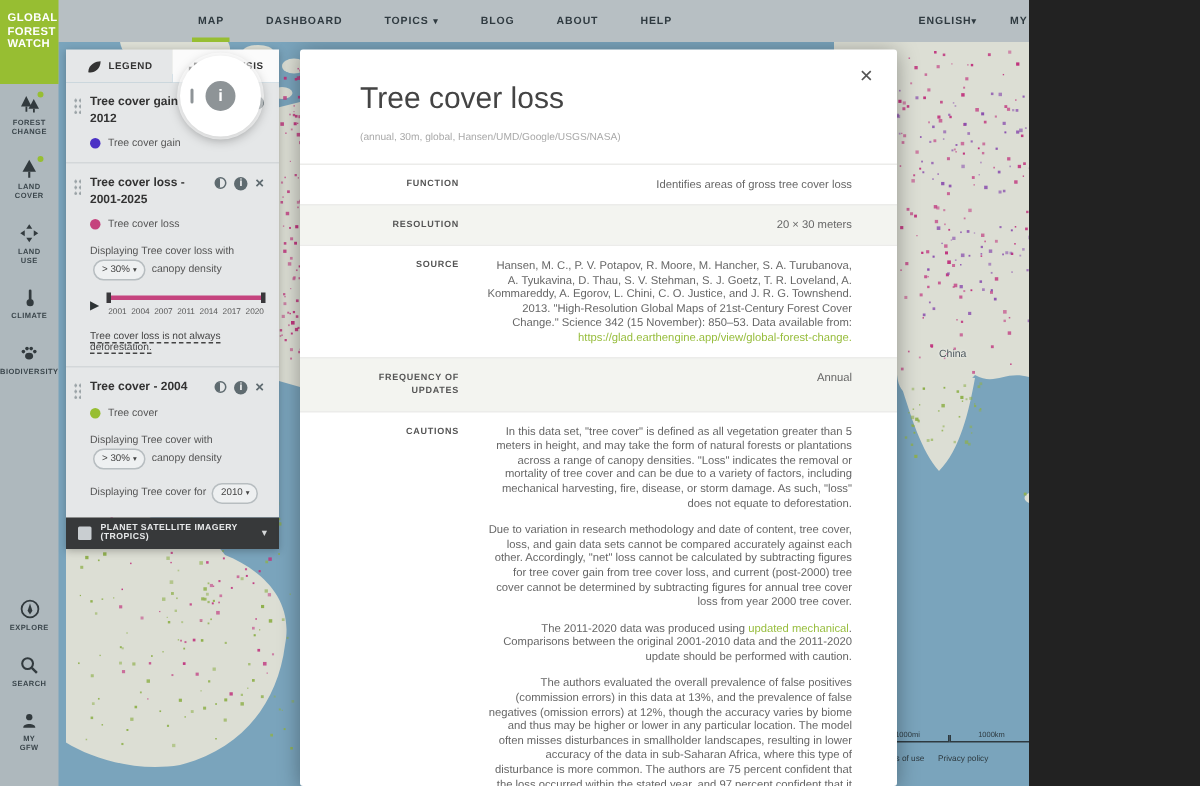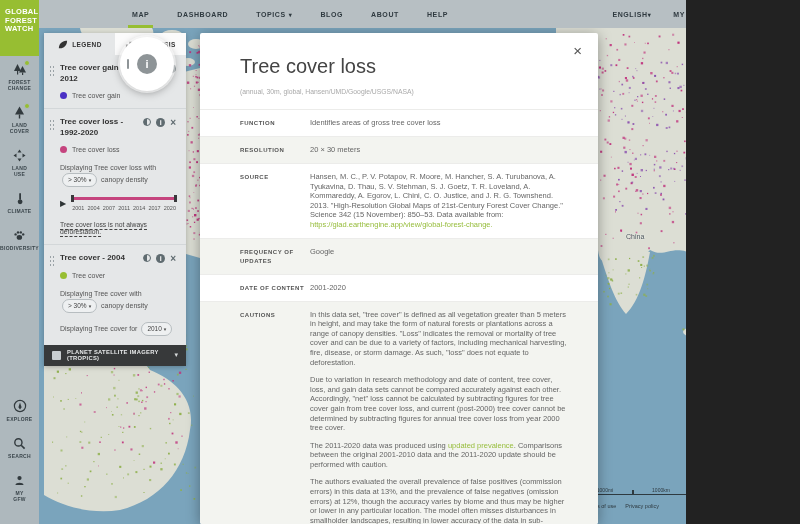--- a/index.html
+++ b/index.html
@@ -80,22 +80,22 @@
   #spotlight .partial-bar{position:absolute;left:7px;top:22px;width:2px;height:10px;background:#8e9497;border-radius:1px;}
   #spot-info{width:20px;height:20px;border-radius:50%;background:#8e9497;color:#fff;font-size:11px;
              line-height:20px;text-align:center;font-weight:bold;cursor:pointer;}
 
   
   #modal{position:absolute;left:200px;top:33px;width:398px;height:491px;background:#fff;z-index:30;
          box-shadow:0 2px 14px rgba(0,0,0,.35);border-radius:2px;overflow:hidden;}
   #modal-close{position:absolute;right:16px;top:10px;font-size:15px;color:#555;cursor:pointer;line-height:15px;}
   #modal-title{font-size:20px;color:#444;font-weight:400;margin:22px 30px 0 40px;}
   #modal-subtitle{font-size:6.8px;color:#a9a9a9;margin:10px 30px 14px 40px;}
-  .meta-row{display:grid;grid-template-columns:66px 1fr;column-gap:4px;
-            padding:8px 30px 8px 40px;border-top:1px solid #ececea;}
+  .meta-row{display:grid;grid-template-columns:66px 1fr;column-gap:18px;
+            padding:8px 30px 8px 40px;border-top:1px solid #ececea;text-align:right;}
   .meta-row:nth-child(even){background:#f3f4f0;}
   .meta-label{font-size:6px;font-weight:bold;letter-spacing:.5px;color:#555;line-height:9px;padding-top:1px;}
   .meta-value{font-size:7.5px;color:#666;line-height:9.6px;}
   .meta-value p{margin:0 0 8px 0;}
   .meta-value p:last-child{margin-bottom:0;}
   a.glink{color:#97bd3d;text-decoration:none;cursor:pointer;}
 
   
   #scalebars{position:absolute;left:577px;top:487px;z-index:10;display:flex;}
   .scale{width:56px;text-align:center;font-size:5px;color:#2e3a40;border-bottom:1px solid #2e3a40;
@@ -1224,21 +1224,21 @@
             </div>
           </div>
           <div class="legend-key">
             <span class="key-dot" style="background: rgb(75, 49, 197);"></span>
             <span class="key-label">Tree cover gain</span>
           </div>
         </div>
         <div class="layer">
           <span class="drag"></span>
           <div class="layer-head">
-            <div class="layer-title">Tree cover loss - 1992-2020</div>
+            <div class="layer-title">Tree cover loss - 2001-2025</div>
             <div class="layer-tools">
               <span class="tool i-opacity"></span>
               <span class="tool i-info">i</span>
               <span class="tool i-close">×</span>
             </div>
           </div>
           <div class="legend-key">
             <span class="key-dot" style="background: rgb(197, 68, 126);"></span>
             <span class="key-label">Tree cover loss</span>
           </div>
@@ -1309,35 +1309,29 @@
         </div>
         <div class="meta-row">
           <div class="meta-label">SOURCE</div>
           <div class="meta-value">
             <p>Hansen, M. C., P. V. Potapov, R. Moore, M. Hancher, S. A. Turubanova, A. Tyukavina, D. Thau, S. V. Stehman, S. J. Goetz, T. R. Loveland, A. Kommareddy, A. Egorov, L. Chini, C. O. Justice, and J. R. G. Townshend. 2013. "High-Resolution Global Maps of 21st-Century Forest Cover Change." Science 342 (15 November): 850–53. Data available from: <a class="glink">https://glad.earthengine.app/view/global-forest-change.</a></p>
           </div>
         </div>
         <div class="meta-row">
           <div class="meta-label">FREQUENCY OF UPDATES</div>
           <div class="meta-value">
-            <p>Google</p>
-          </div>
-        </div>
-        <div class="meta-row">
-          <div class="meta-label">DATE OF CONTENT</div>
-          <div class="meta-value">
-            <p>2001-2020</p>
+            <p>Annual</p>
           </div>
         </div>
         <div class="meta-row">
           <div class="meta-label">CAUTIONS</div>
           <div class="meta-value">
             <p>In this data set, "tree cover" is defined as all vegetation greater than 5 meters in height, and may take the form of natural forests or plantations across a range of canopy densities. "Loss" indicates the removal or mortality of tree cover and can be due to a variety of factors, including mechanical harvesting, fire, disease, or storm damage. As such, "loss" does not equate to deforestation.</p>
             <p>Due to variation in research methodology and date of content, tree cover, loss, and gain data sets cannot be compared accurately against each other. Accordingly, "net" loss cannot be calculated by subtracting figures for tree cover gain from tree cover loss, and current (post-2000) tree cover cannot be determined by subtracting figures for annual tree cover loss from year 2000 tree cover.</p>
-            <p>The 2011-2020 data was produced using <a class="glink">updated prevalence</a>. Comparisons between the original 2001-2010 data and the 2011-2020 update should be performed with caution.</p>
+            <p>The 2011-2020 data was produced using <a class="glink">updated mechanical</a>. Comparisons between the original 2001-2010 data and the 2011-2020 update should be performed with caution.</p>
             <p>The authors evaluated the overall prevalence of false positives (commission errors) in this data at 13%, and the prevalence of false negatives (omission errors) at 12%, though the accuracy varies by biome and thus may be higher or lower in any particular location. The model often misses disturbances in smallholder landscapes, resulting in lower accuracy of the data in sub-Saharan Africa, where this type of disturbance is more common. The authors are 75 percent confident that the loss occurred within the stated year, and 97 percent confident that it occurred within a year before or after. Users of the data can smooth out such uncertainty by examining the average over multiple years. Read our  on the accuracy of this data for more information.</p>
           </div>
         </div>
       </div>
   </div>
 
   <div id="scalebars">
     <div class="scale">1000mi</div>
     <div class="scale">1000km</div>
   </div>

